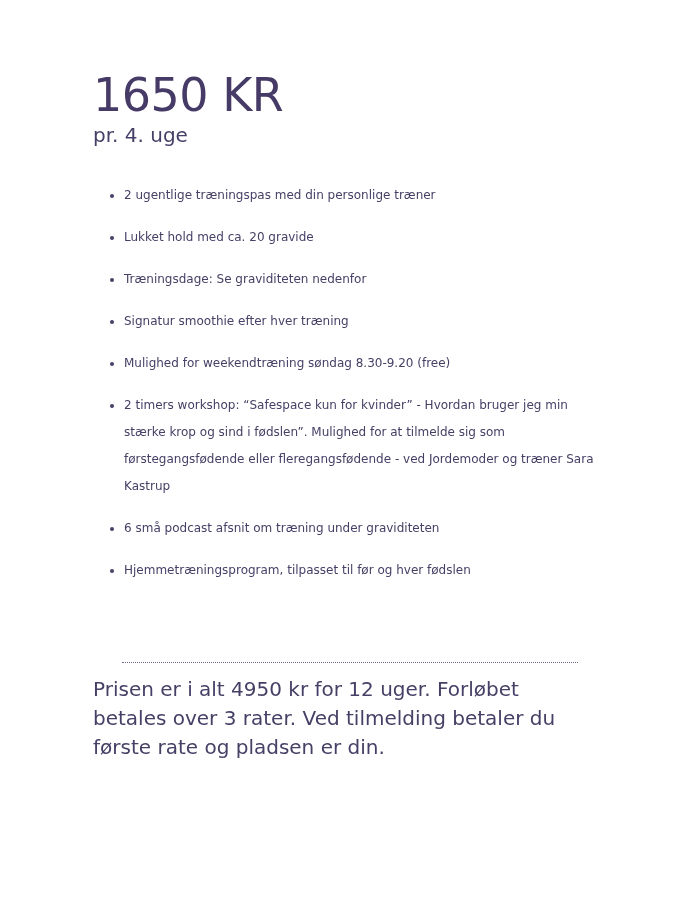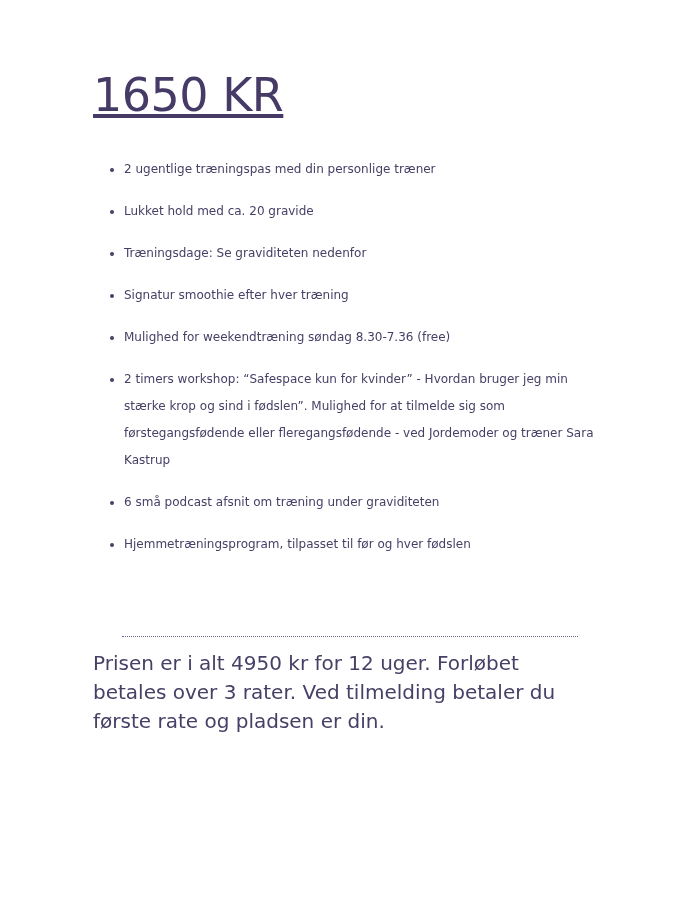--- a/index.html
+++ b/index.html
@@ -23,21 +23,20 @@
     padding: 70px 93px 0 93px;
     color: #474066;
   }
   .price-heading {
     margin: 0;
     font-size: 46px;
     font-weight: 400;
     line-height: 1.1;
     letter-spacing: -0.5px;
     color: #463a66;
-    text-decoration: underline;
   }
   .price-period {
     margin-top: 2px;
     font-size: 20px;
     line-height: 1.2;
     color: #474066;
   }
   .feature-list {
     margin: 35px 0 0 0;
     padding: 0 0 0 31px;
@@ -65,27 +64,28 @@
   }
 </style>
 </head>
 <body>
 
 <div class="page">
   <div class="content">
 
     <h1 class="price-heading">1650 KR</h1>
 
+    <div class="price-period">pr. 4. uge</div>
 
     <ul class="feature-list">
       <li>2 ugentlige træningspas med din personlige træner</li>
       <li>Lukket hold med ca. 20 gravide</li>
       <li>Træningsdage: Se graviditeten nedenfor</li>
       <li>Signatur smoothie efter hver træning</li>
-      <li>Mulighed for weekendtræning søndag 8.30-7.36 (free)</li>
+      <li>Mulighed for weekendtræning søndag 8.30-9.20 (free)</li>
       <li>2 timers workshop: “Safespace kun for kvinder” - Hvordan bruger jeg min stærke krop og sind i fødslen”. Mulighed for at tilmelde sig som førstegangsfødende eller fleregangsfødende - ved Jordemoder og træner Sara Kastrup</li>
       <li>6 små podcast afsnit om træning under graviditeten</li>
       <li>Hjemmetræningsprogram, tilpasset til før og hver fødslen</li>
     </ul>
 
     <hr class="divider">
 
     <div class="payment-note">
       <div>Prisen er i alt 4950 kr for 12 uger. Forløbet</div>
       <div>betales over 3 rater. Ved tilmelding betaler du</div>

